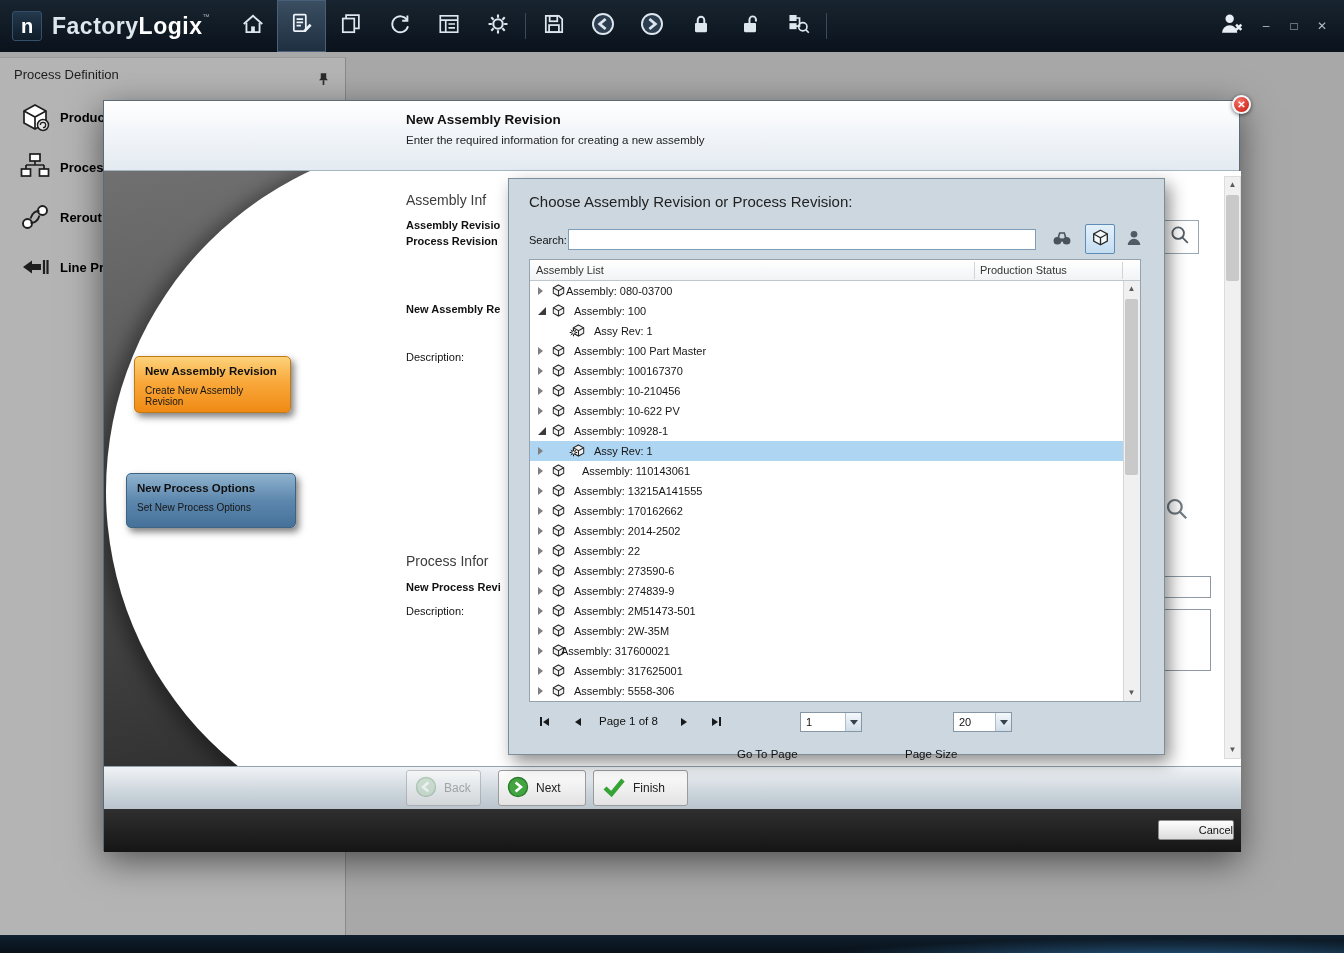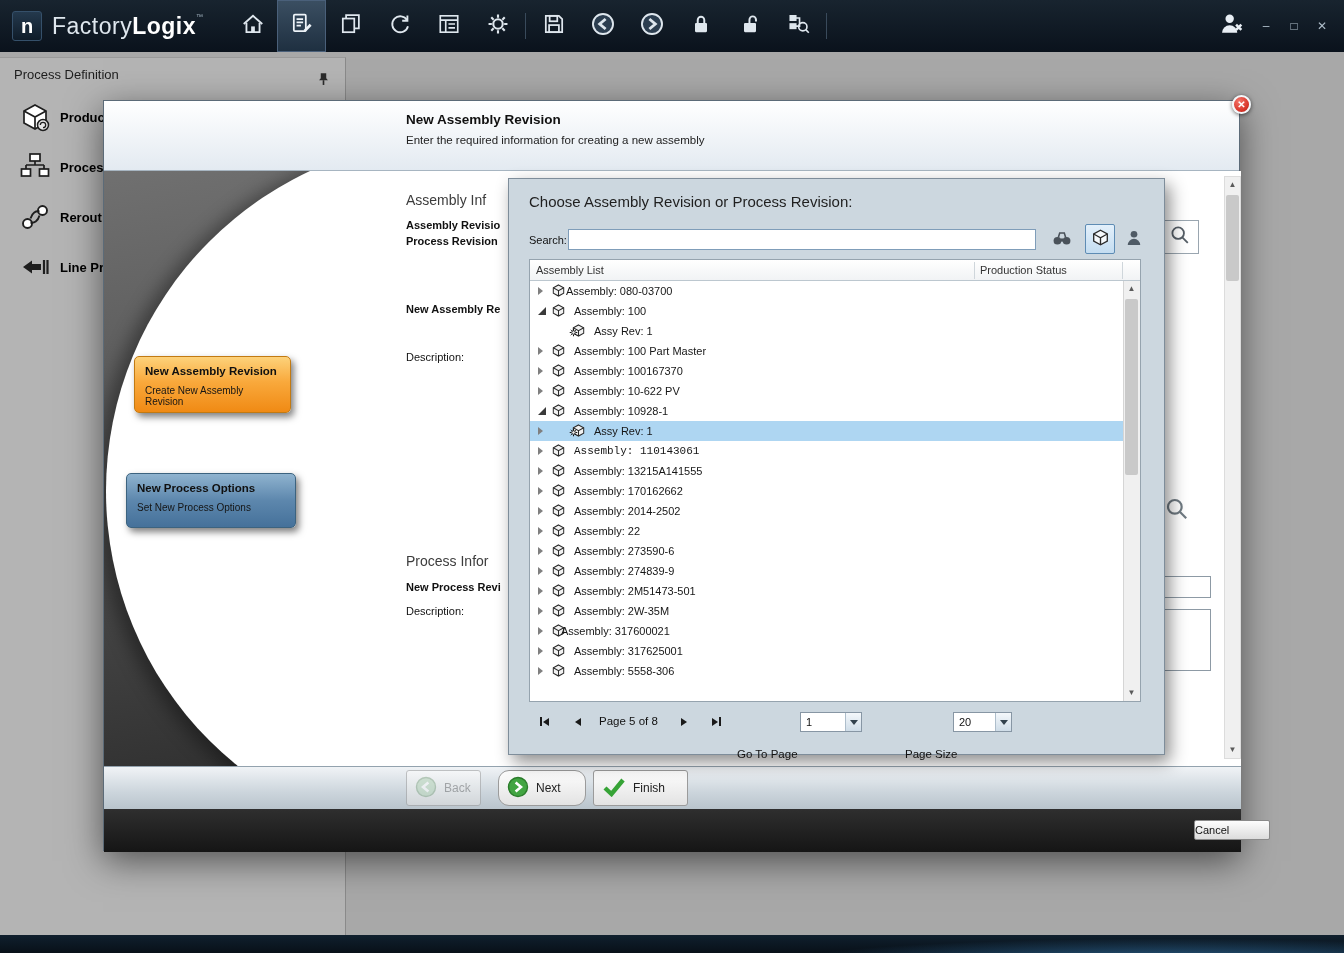--- a/index.html
+++ b/index.html
@@ -6,21 +6,21 @@
   html,body { width:1344px; height:953px; overflow:hidden; }
   .screen { position:relative; width:1344px; height:953px; background:#a8a8a8; }
 
   
   .topbar { position:absolute; left:0; top:0; width:1344px; height:52px;
     background:linear-gradient(#18242f,#0a121c); display:flex; align-items:center; z-index:100; }
   .logo-box { width:30px; height:30px; margin-left:12px; border:1px solid #35506a; border-radius:3px;
     background:linear-gradient(#24394d,#0f1c29); color:#fff; font-size:20px; font-weight:bold;
     display:flex; align-items:center; justify-content:center; }
   .brand { margin-left:10px; font-size:23px; letter-spacing:.5px; white-space:nowrap; }
-  .brand .b1 { color:#dfe7ee; font-weight:400; }
+  .brand .b1 { color:#dfe7ee; font-weight:700; }
   .brand .b2 { color:#ffffff; font-weight:700; }
   .brand .tm { color:#9fb0bd; font-size:7px; vertical-align:top; }
   .toolbar { position:absolute; left:228px; top:0; height:52px; display:flex; align-items:center; }
   .tb-btn { width:49px; height:52px; display:flex; align-items:center; justify-content:center; cursor:pointer; }
   .tb-btn.selected { background:linear-gradient(#3b4f62,#1e2f40); box-shadow:inset 0 0 0 1px #4a607a; }
   .tb-sep { width:1px; height:26px; background:#394a5b; margin:0 3px; }
   .tb-right { position:absolute; right:14px; top:0; height:52px; display:flex; align-items:center; gap:12px; }
   .winbtn { color:#aebdc9; font-size:12px; width:16px; text-align:center; cursor:pointer; }
 
   
@@ -84,21 +84,21 @@
   
   .wz-footer { position:absolute; left:0; top:665px; width:1137px; height:43px;
     background:linear-gradient(#f0f3f6,#ccd5dc 60%,#b9c4cc); border-top:1px solid #93a2ae; }
   .nav-btn { position:absolute; top:3px; height:36px; display:flex; align-items:center; gap:7px;
     padding:0 14px 0 8px; background:linear-gradient(#fdfdfd,#e3e3e3); border:1px solid #9b9b9b;
     border-radius:3px; font-size:12px; color:#222; cursor:pointer; }
   .nav-btn.disabled { opacity:.55; color:#777; cursor:default; }
   .wz-darkbar { position:absolute; left:0; top:708px; width:1137px; height:43px;
     background:linear-gradient(#2f2f2f,#151515); }
   .btn-plain { background:linear-gradient(#fdfdfd,#dcdcdc); border:1px solid #8a8a8a; border-radius:2px;
-    font-size:11px; color:#111; text-align:left; cursor:pointer;margin-left:36px; }
+    font-size:11px; color:#111; text-align:right; cursor:pointer; }
   .wz-cancel { position:absolute; left:1054px; top:11px; width:76px; height:20px; line-height:18px; }
 
   
   .chooser { position:absolute; left:508px; top:178px; width:657px; height:577px; z-index:60;
     background:#ccd7df; border:1px solid #7e8d9a; box-shadow:5px 7px 16px rgba(0,0,0,.45); }
   .ch-title { position:absolute; left:20px; top:14px; font-size:15px; color:#1f1f1f; }
   .ch-search-label { position:absolute; left:20px; top:55px; font-size:11px; color:#111; }
   .ch-search-input { position:absolute; left:59px; top:50px; width:468px; height:21px;
     border:1px solid #7f9db9; background:#fff; font-size:11px; padding:0 4px; }
   .ch-tool { position:absolute; top:48px; width:26px; height:26px; display:flex; align-items:center; justify-content:center; cursor:pointer; }
@@ -358,21 +358,21 @@
     </div>
 
     <div class="wz-footer">
       <div class="nav-btn disabled" style="left:302px; width:75px;">
         <span><svg width="22" height="22" viewBox="0 0 22 22">
               <circle cx="11" cy="11" r="9.5" fill="#bcd9bc" stroke="#8fae8f" stroke-width="1.4"></circle>
               <path d="M13.4 6.4 L8 11 L13.4 15.6" fill="none" stroke="#fff" stroke-width="2.6"></path>
             </svg></span>
         <span>Back</span>
       </div>
-      <div class="nav-btn" style="left:394px; width:88px;border-radius:11px;">
+      <div class="nav-btn" style="left:394px; width:88px;">
         <span><svg width="22" height="22" viewBox="0 0 22 22">
               <circle cx="11" cy="11" r="9.5" fill="#42a542" stroke="#2c7d2c" stroke-width="1.4"></circle>
               <path d="M8.6 6.4 L14 11 L8.6 15.6" fill="none" stroke="#fff" stroke-width="2.6"></path>
             </svg></span>
         <span>Next</span>
       </div>
       <div class="nav-btn" style="left:489px; width:95px;">
         <span><svg width="24" height="20" viewBox="0 0 24 20">
               <path d="M3 11 L9.5 17 L21 3" fill="none" stroke="#36a336" stroke-width="4.4"></path>
             </svg></span>
@@ -459,20 +459,28 @@
                 <path d="M1.4 4.1 L7 7.2 L12.6 4.1 M7 7.2 V13" fill="none" stroke="#2b2b2b" stroke-width="1.1"></path>
               </svg></span>
             <span class="row-label" style="left: 44px;">Assembly: 100167370</span>
           </div>
           <div class="tree-row">
             <span class="expander collapsed"></span>
             <span class="row-icon" style="left: 22px;"><svg width="13" height="13" viewBox="0 0 14 14">
                 <path d="M7 1 L12.6 4.1 V9.9 L7 13 L1.4 9.9 V4.1 Z" fill="#f2f2f2" stroke="#2b2b2b" stroke-width="1.1"></path>
                 <path d="M1.4 4.1 L7 7.2 L12.6 4.1 M7 7.2 V13" fill="none" stroke="#2b2b2b" stroke-width="1.1"></path>
               </svg></span>
+            <span class="row-label" style="left: 44px;">Assembly: 10-210456</span>
+          </div>
+          <div class="tree-row">
+            <span class="expander collapsed"></span>
+            <span class="row-icon" style="left: 22px;"><svg width="13" height="13" viewBox="0 0 14 14">
+                <path d="M7 1 L12.6 4.1 V9.9 L7 13 L1.4 9.9 V4.1 Z" fill="#f2f2f2" stroke="#2b2b2b" stroke-width="1.1"></path>
+                <path d="M1.4 4.1 L7 7.2 L12.6 4.1 M7 7.2 V13" fill="none" stroke="#2b2b2b" stroke-width="1.1"></path>
+              </svg></span>
             <span class="row-label" style="left: 44px;">Assembly: 10-622 PV</span>
           </div>
           <div class="tree-row">
             <span class="expander expanded"></span>
             <span class="row-icon" style="left: 22px;"><svg width="13" height="13" viewBox="0 0 14 14">
                 <path d="M7 1 L12.6 4.1 V9.9 L7 13 L1.4 9.9 V4.1 Z" fill="#f2f2f2" stroke="#2b2b2b" stroke-width="1.1"></path>
                 <path d="M1.4 4.1 L7 7.2 L12.6 4.1 M7 7.2 V13" fill="none" stroke="#2b2b2b" stroke-width="1.1"></path>
               </svg></span>
             <span class="row-label" style="left: 44px;">Assembly: 10928-1</span>
           </div>
@@ -486,21 +494,21 @@
                   <path d="M5 .8 V2.4 M5 7.6 V9.2 M.8 5 H2.4 M7.6 5 H9.2 M2 2 L3.1 3.1 M6.9 6.9 L8 8 M8 2 L6.9 3.1 M3.1 6.9 L2 8" stroke="#111" stroke-width="1.1"></path>
                 </svg></span></span>
             <span class="row-label" style="left: 64px;">Assy Rev: 1</span>
           </div>
           <div class="tree-row">
             <span class="expander collapsed"></span>
             <span class="row-icon" style="left: 22px;"><svg width="13" height="13" viewBox="0 0 14 14">
                 <path d="M7 1 L12.6 4.1 V9.9 L7 13 L1.4 9.9 V4.1 Z" fill="#f2f2f2" stroke="#2b2b2b" stroke-width="1.1"></path>
                 <path d="M1.4 4.1 L7 7.2 L12.6 4.1 M7 7.2 V13" fill="none" stroke="#2b2b2b" stroke-width="1.1"></path>
               </svg></span>
-            <span class="row-label" style="left: 44px; font-family: Liberation Mono, monospace;">Assembly: 110143061</span>
+            <span class="row-label" style="left: 52px;">Assembly: 110143061</span>
           </div>
           <div class="tree-row">
             <span class="expander collapsed"></span>
             <span class="row-icon" style="left: 22px;"><svg width="13" height="13" viewBox="0 0 14 14">
                 <path d="M7 1 L12.6 4.1 V9.9 L7 13 L1.4 9.9 V4.1 Z" fill="#f2f2f2" stroke="#2b2b2b" stroke-width="1.1"></path>
                 <path d="M1.4 4.1 L7 7.2 L12.6 4.1 M7 7.2 V13" fill="none" stroke="#2b2b2b" stroke-width="1.1"></path>
               </svg></span>
             <span class="row-label" style="left: 44px;">Assembly: 13215A141555</span>
           </div>
           <div class="tree-row">
@@ -592,21 +600,21 @@
     </div>
 
     <div class="pager">
       <div class="pg-btn" style="left:26px;">
           <span class="pbar"></span>
           <span class="tri-l"></span>
         </div>
       <div class="pg-btn" style="left:60px;">
           <span class="tri-l"></span>
         </div>
-      <span class="pg-text">Page 5 of 8</span>
+      <span class="pg-text">Page 1 of 8</span>
       <div class="pg-btn" style="left:166px;">
           <span class="tri-r"></span>
         </div>
       <div class="pg-btn" style="left:198px;">
           <span class="tri-r"></span>
           <span class="pbar"></span>
         </div>
       <span class="pg-label" style="left:228px;">Go To Page</span>
       <div class="combo" style="left:291px; width:62px;">
         <span class="val">1</span>

